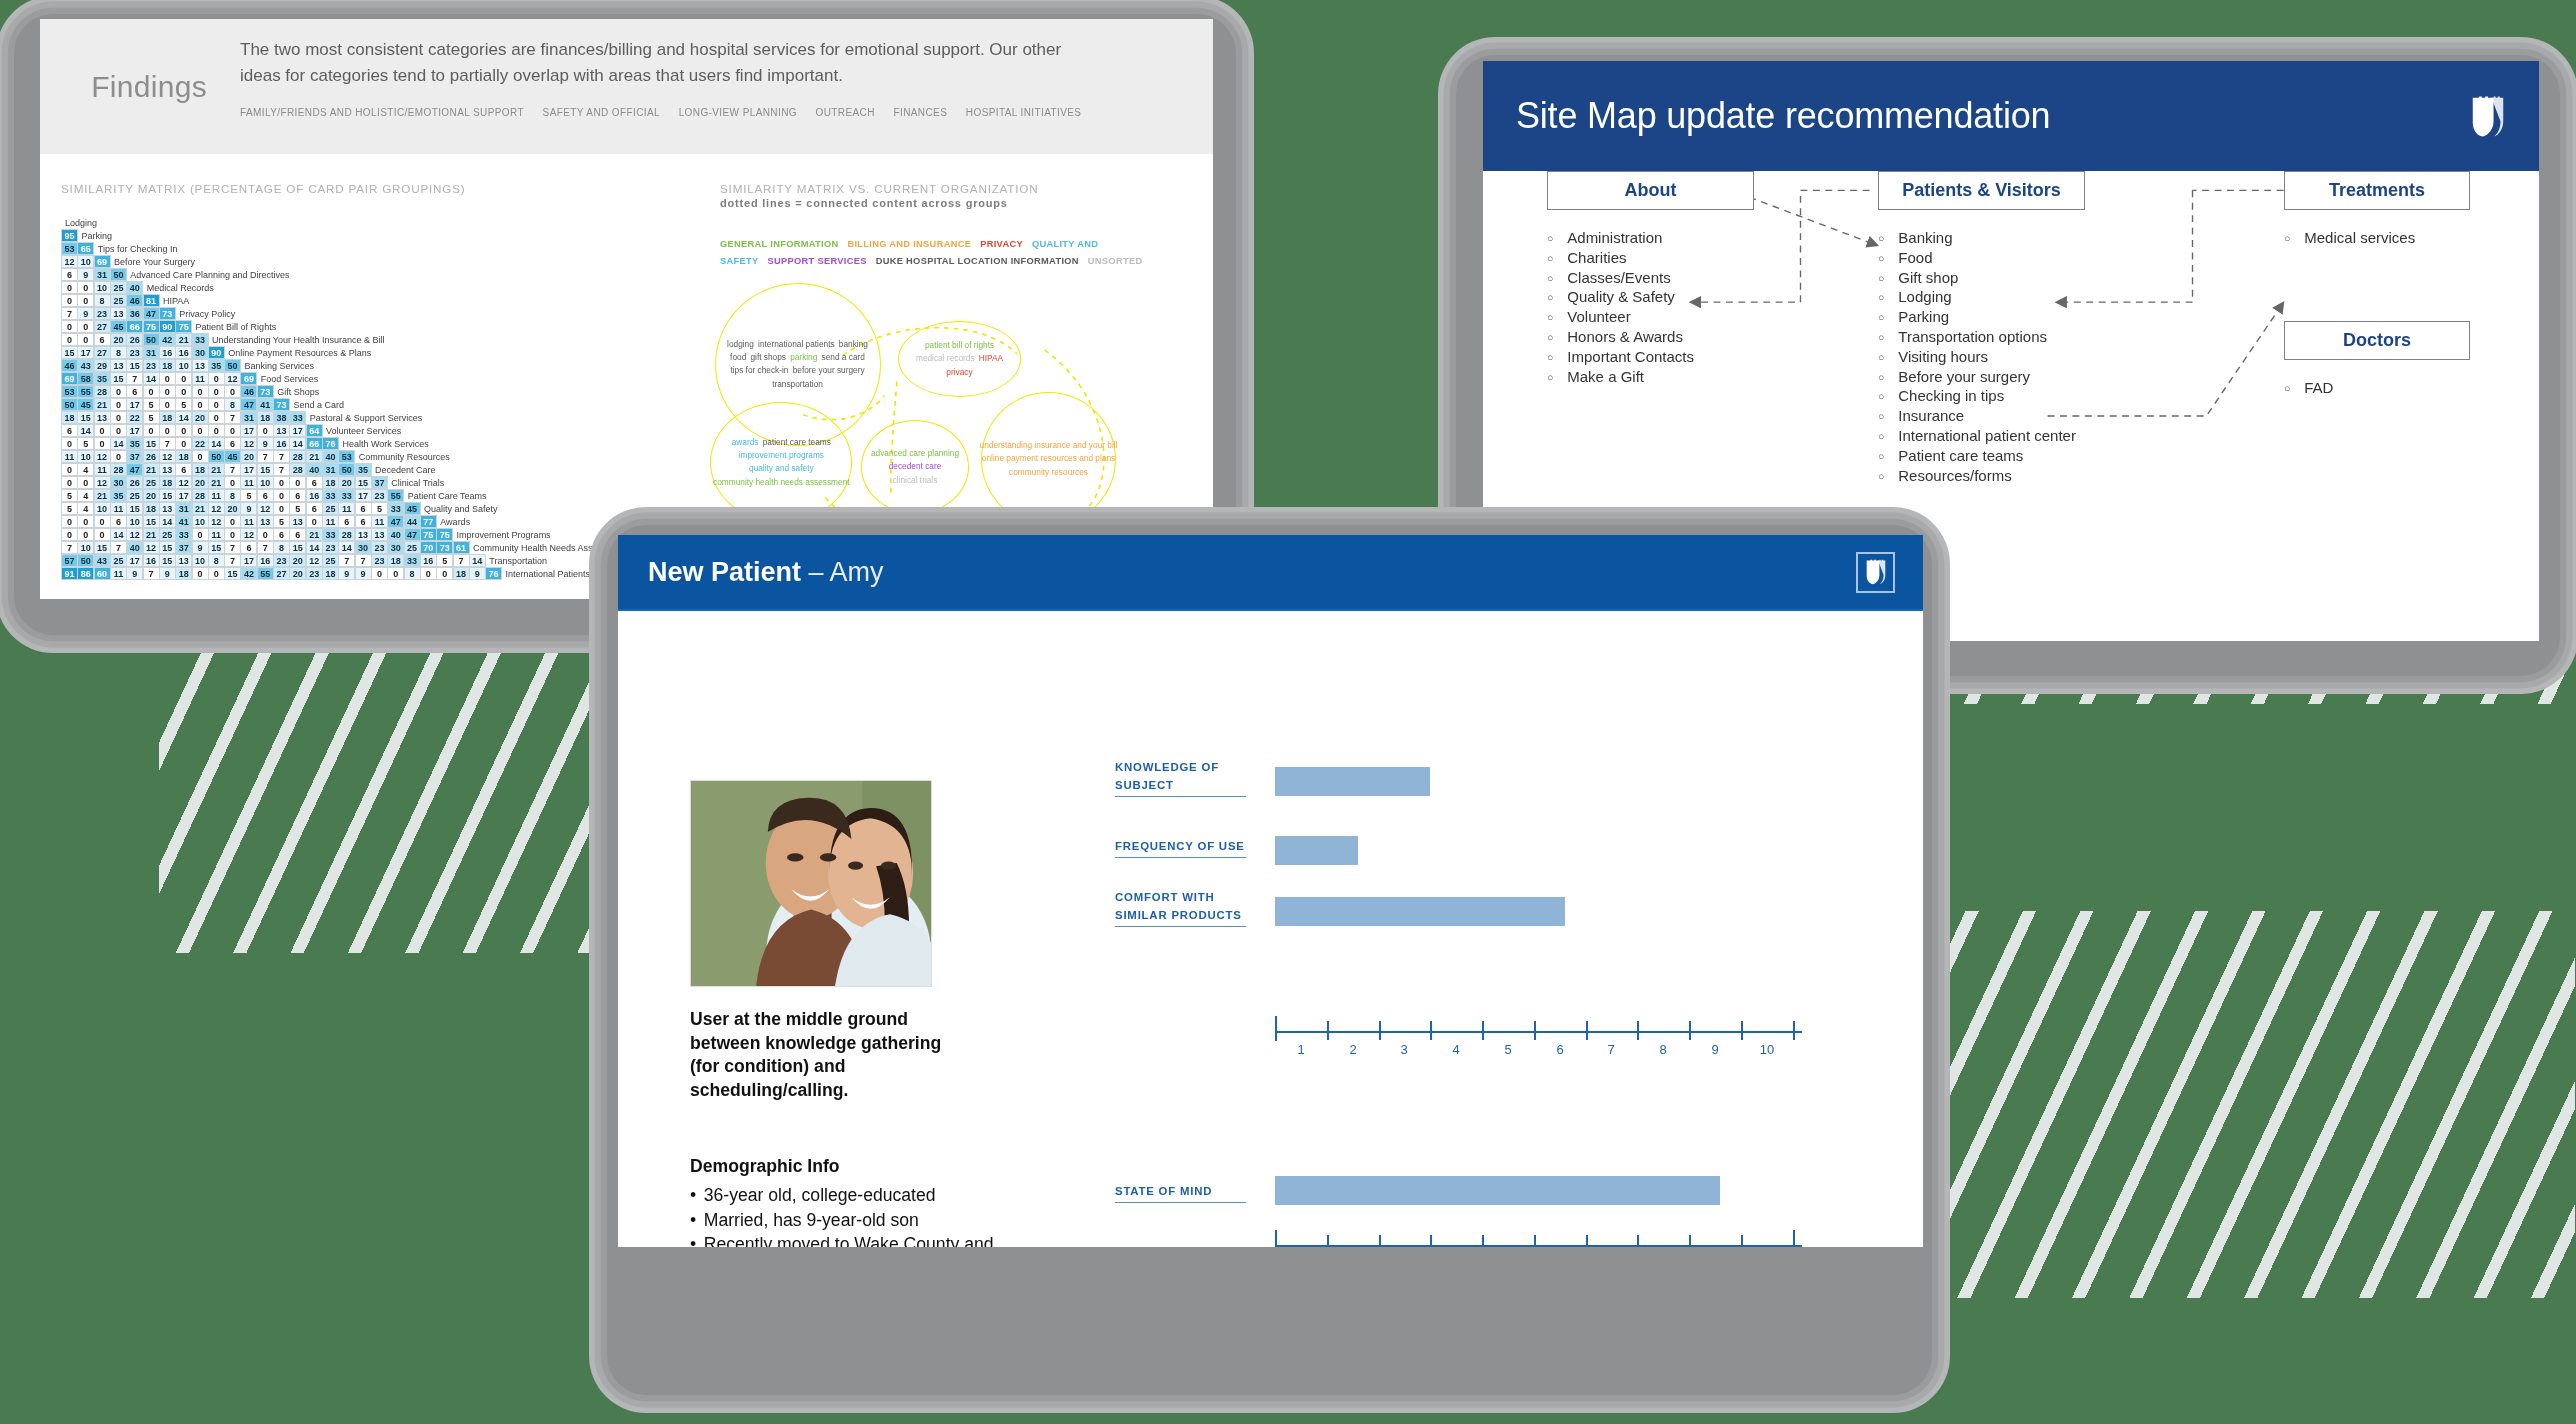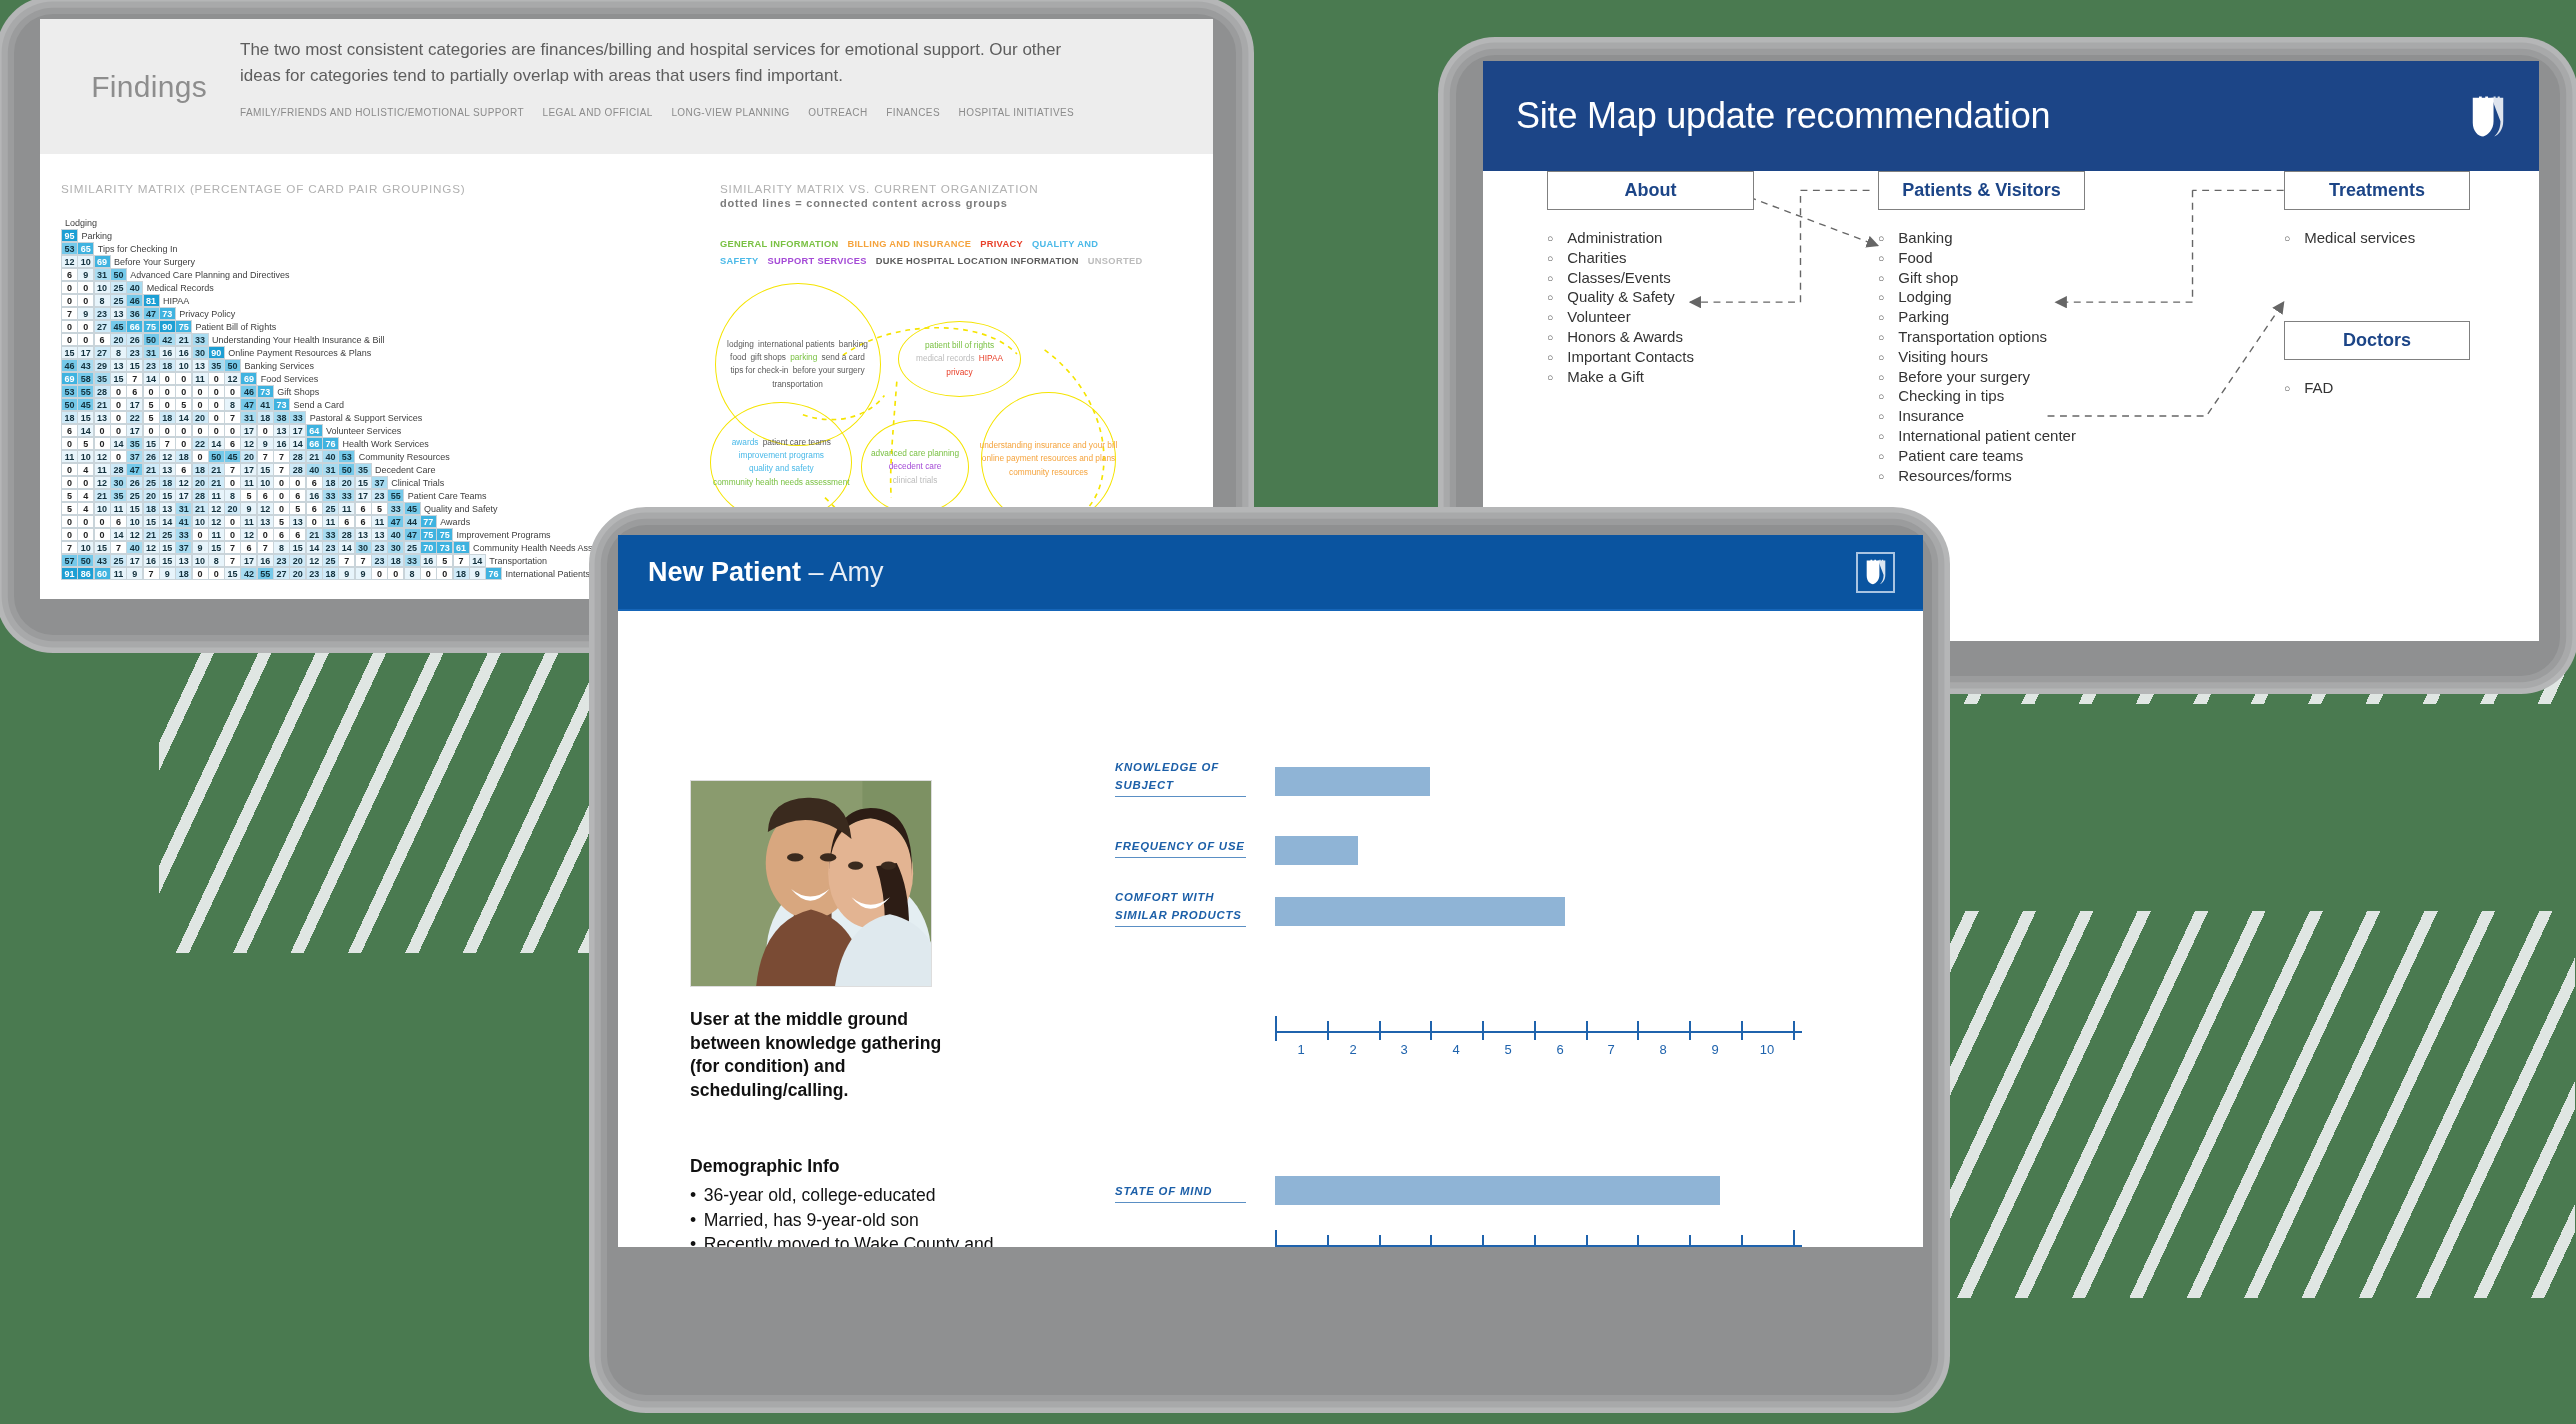--- a/index.html
+++ b/index.html
@@ -152,21 +152,21 @@
   }
   #amy-demo{
     position:absolute; left:72px; top:573px; width:311px;
     list-style:none; font-size:17.6px; line-height:1.36; color:#111;
   }
   #amy-demo li{ display:flex; gap:7.6px; margin-bottom:0.7px;}
   #amy-demo li .b{ flex:0 0 auto;}
 
   
   #chart{ position:absolute; left:497px; top:148px; width:690px; height:587px;}
-  .barrow{ position:absolute;font-style:italic; }
+  .barrow{ position:absolute; }
   .barlabel{
     position:absolute; left:0; width:131px;
     font-size:11.4px; font-weight:700; letter-spacing:0.8px;
     color:#1c5fa8; line-height:1.55;
     border-bottom:1.7px solid #5a8fc4; padding-bottom:2.1px;
   }
   .bar{ position:absolute; left:160px; height:29px; background:#8fb4d6;}
 
   .axis{ position:absolute; left:160px; }
   .axis .line{ position:absolute; left:0; top:9.7px; height:2.8px; background:#1f63ad;}
@@ -187,21 +187,21 @@
 
 <div class="frame" id="frame-findings"></div>
 <div class="screen" id="screen-findings">
 
   <div class="findings-head">
     <div class="findings-title">Findings</div>
     <div class="findings-body">
       <div class="findings-p">The two most consistent categories are finances/billing and hospital services for emotional support. Our other ideas for categories tend to partially overlap with areas that users find important.</div>
       <div class="findings-cats" id="findings-cats">
           <span>FAMILY/FRIENDS AND HOLISTIC/EMOTIONAL SUPPORT</span>
-          <span>LEGAL AND OFFICIAL</span>
+          <span>SAFETY AND OFFICIAL</span>
           <span>LONG-VIEW PLANNING</span>
           <span>OUTREACH</span>
           <span>FINANCES</span>
           <span>HOSPITAL INITIATIVES</span>
         </div>
     </div>
   </div>
 
   <div class="findings-main">
     <div class="sec-title" style="left:21px; top:28px;">SIMILARITY MATRIX (PERCENTAGE OF CARD PAIR GROUPINGS)</div>

